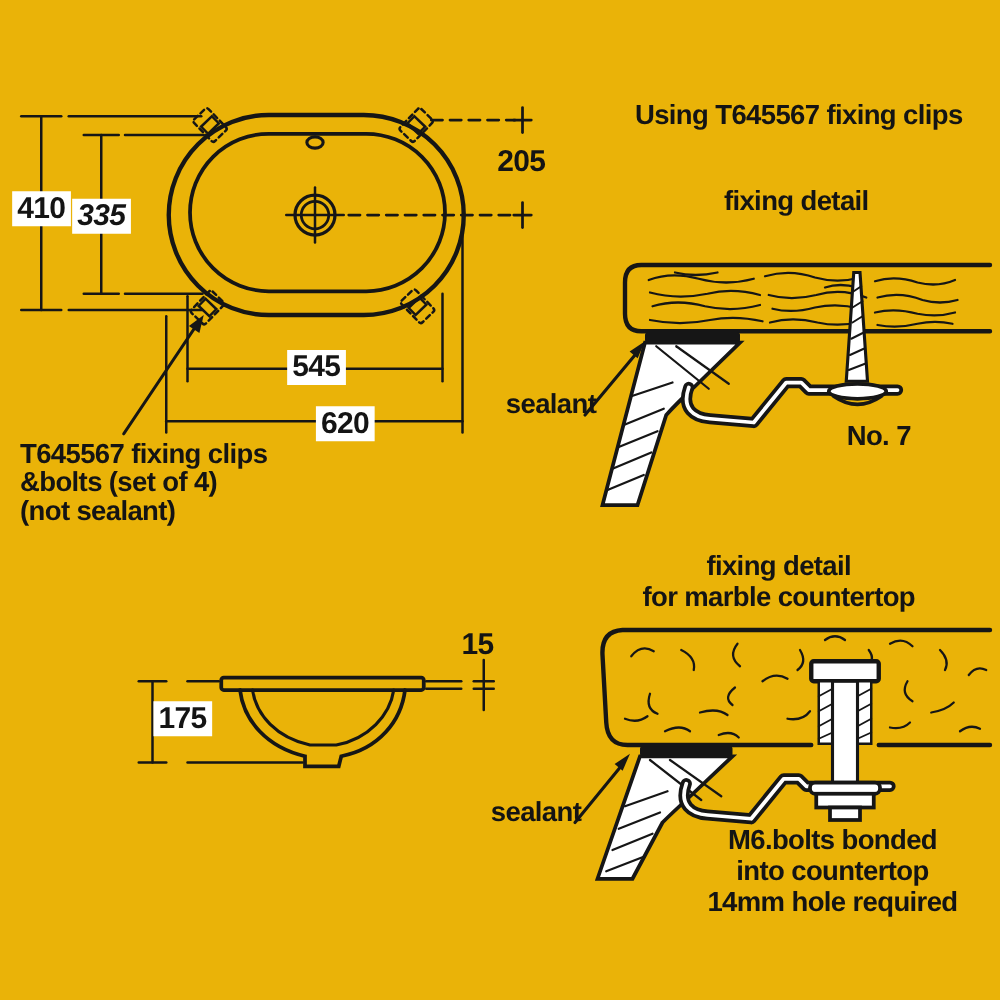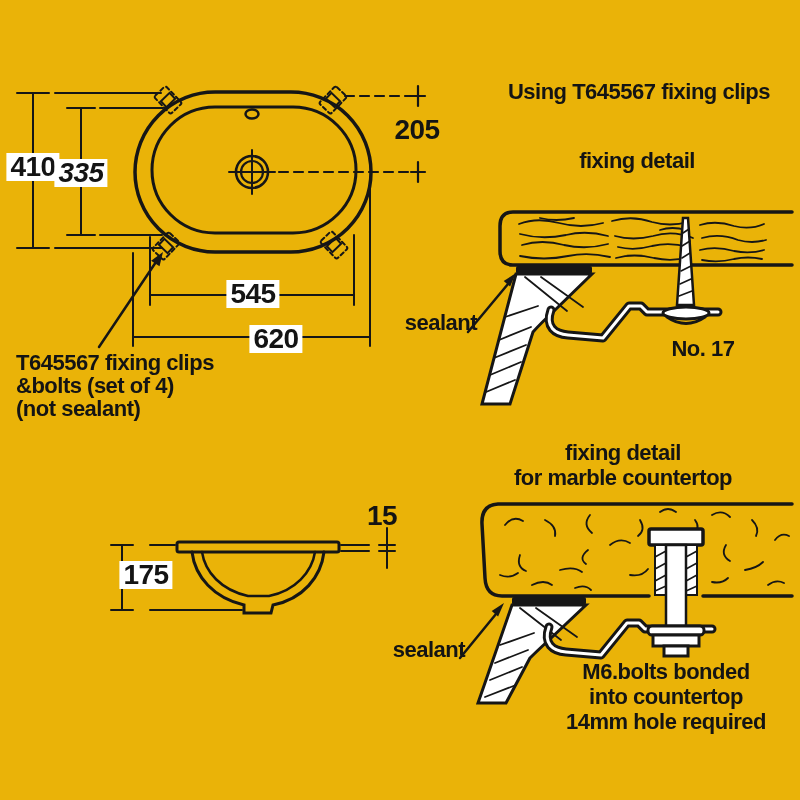--- a/index.html
+++ b/index.html
@@ -3,21 +3,21 @@
 <meta charset="utf-8">
 <style>
   html,body{margin:0;padding:0;background:#ffffff;}
   #canvas{position:relative;width:800px;height:800px;background:#eab308;overflow:hidden;
           font-family:"Liberation Sans", sans-serif;}
   #art{position:absolute;left:0;top:0;}
   .lbl{position:absolute;font-weight:bold;font-size:22px;line-height:25px;color:#141414;
        letter-spacing:-0.5px;white-space:nowrap;}
   .cx{transform:translateX(-50%);text-align:center;}
   .rx{transform:translateX(-100%);}
-  .dim{font-size:28px;line-height:28px;transform:translate(-50%,-50%);background:#ffffff;
+  .dim{font-size:24px;line-height:28px;transform:translate(-50%,-50%);background:#ffffff;
        padding:0 4px;}
   .dim.nobg{background:transparent;}
   .note .ln{line-height:23px;}
 </style>
 </head>
 <body>
 
 <div id="canvas">
 
 <svg id="art" width="800" height="800" viewBox="0 0 800 800" stroke="#161616" fill="none" stroke-linecap="round">
@@ -243,21 +243,21 @@
 
 <div class="lbl cx" style="left:639px;top:79px;">Using T645567 fixing clips</div>
 
 <div class="lbl cx" style="left:637px;top:148px;">
   <div>fixing detail</div>
 </div>
 
 <div class="lbl rx" style="left:477px;top:310px;">sealant</div>
 
 <div class="lbl cx" style="left:703px;top:336px;">
-  <div>No. 17</div>
+  <div>No. 7</div>
 </div>
 
 <div class="lbl note" style="left:16px;top:351px;">
   <div class="ln">T645567 fixing clips</div>
   <div class="ln">&amp;bolts (set of 4)</div>
   <div class="ln">(not sealant)</div>
 </div>
 
 <div class="lbl cx" style="left:623px;top:440px;">
   <div>fixing detail</div>

